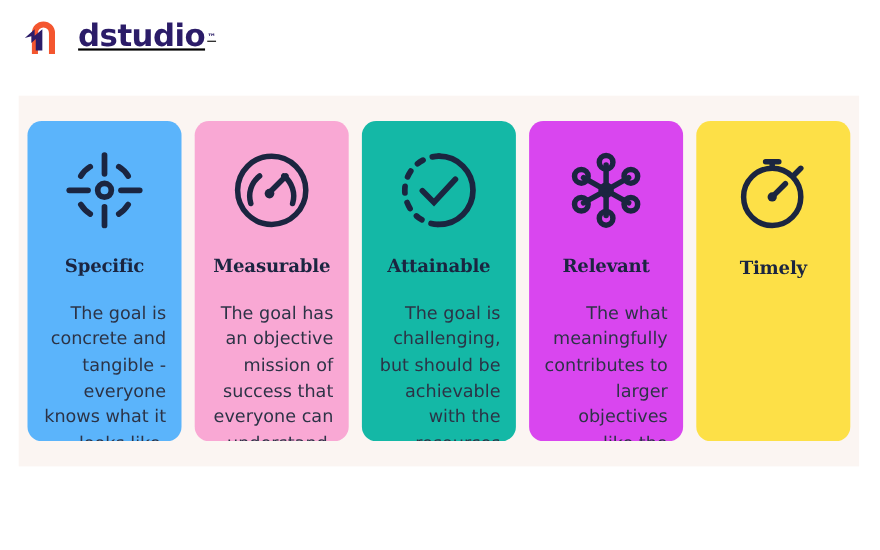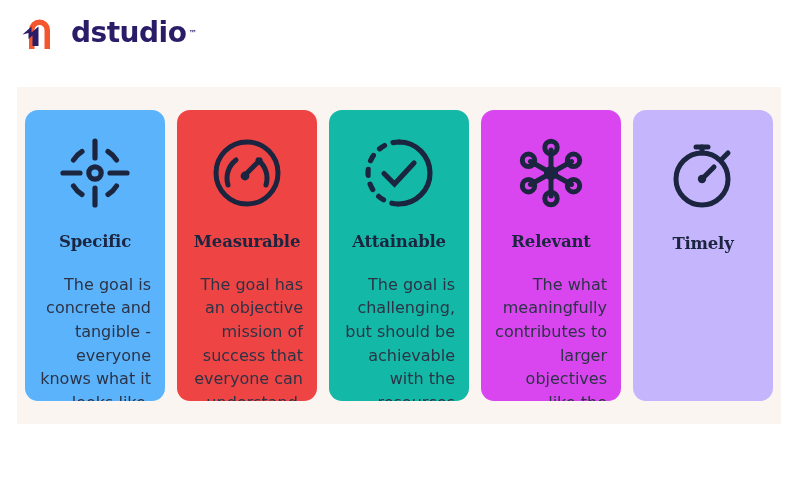--- a/index.html
+++ b/index.html
@@ -29,20 +29,21 @@
   .brand-mark {
     width: 42px;
     height: 40px;
     flex: none;
     display: block;
   }
   .brand-wordmark {
     display: flex;
     align-items: center;
     gap: 2px;
+    text-decoration: underline;
   }
   .brand-word {
     font-family: "DejaVu Sans", sans-serif;
     font-size: 28px;
     font-weight: bold;
     letter-spacing: -0.5px;
     color: #2B1C68;
     line-height: 1;
   }
   .brand-tm {
@@ -138,21 +139,21 @@
         <path d="M22 13.5 A25 25 0 0 0 13.5 22"></path>
         <path d="M48 13.5 A25 25 0 0 1 56.5 22"></path>
         <path d="M13.5 48 A25 25 0 0 0 22 56.5"></path>
         <path d="M56.5 48 A25 25 0 0 1 48 56.5"></path>
       </svg>
     </div>
     <div class="card-title">Specific</div>
     <div class="card-body">The goal is concrete and tangible - everyone knows what it looks like.</div>
   </div>
 
-  <div class="card" style="background:#ef4444">
+  <div class="card" style="background:#f9a8d4">
     <div class="card-icon">
       <svg width="70" height="70" viewBox="0 0 70 70" fill="none" stroke="#1B2540" stroke-width="5" stroke-linecap="round">
         <circle cx="35" cy="35" r="31"></circle>
         <path d="M16 47 A23 23 0 0 1 24 22"></path>
         <path d="M54 47 A23 23 0 0 0 46 22"></path>
         <path d="M33 37 L48 22"></path>
         <circle cx="33" cy="38" r="4.4" fill="#1B2540" stroke="none"></circle>
       </svg>
     </div>
     <div class="card-title">Measurable</div>
@@ -186,21 +187,21 @@
         <circle cx="12.5" cy="22.3" r="6.2"></circle>
         <circle cx="57.5" cy="47.7" r="6.2"></circle>
         <circle cx="12.5" cy="47.7" r="6.2"></circle>
         <circle cx="57.5" cy="22.3" r="6.2"></circle>
       </svg>
     </div>
     <div class="card-title">Relevant</div>
     <div class="card-body">The what meaningfully contributes to larger objectives like the overall mission.</div>
   </div>
 
-  <div class="card" style="background:#c4b5fd">
+  <div class="card" style="background:#fde047">
     <div class="card-icon">
       <svg width="70" height="70" viewBox="0 0 70 70" fill="none" stroke="#1B2540" stroke-width="5" stroke-linecap="round">
         <circle cx="34" cy="40" r="26"></circle>
         <path d="M28 8 L40 8"></path>
         <path d="M34 8 L34 14"></path>
         <path d="M53 21 L60 14"></path>
         <path d="M34 40 L46 28"></path>
         <circle cx="34" cy="40" r="4.2" fill="#1B2540" stroke="none"></circle>
       </svg>
     </div>

